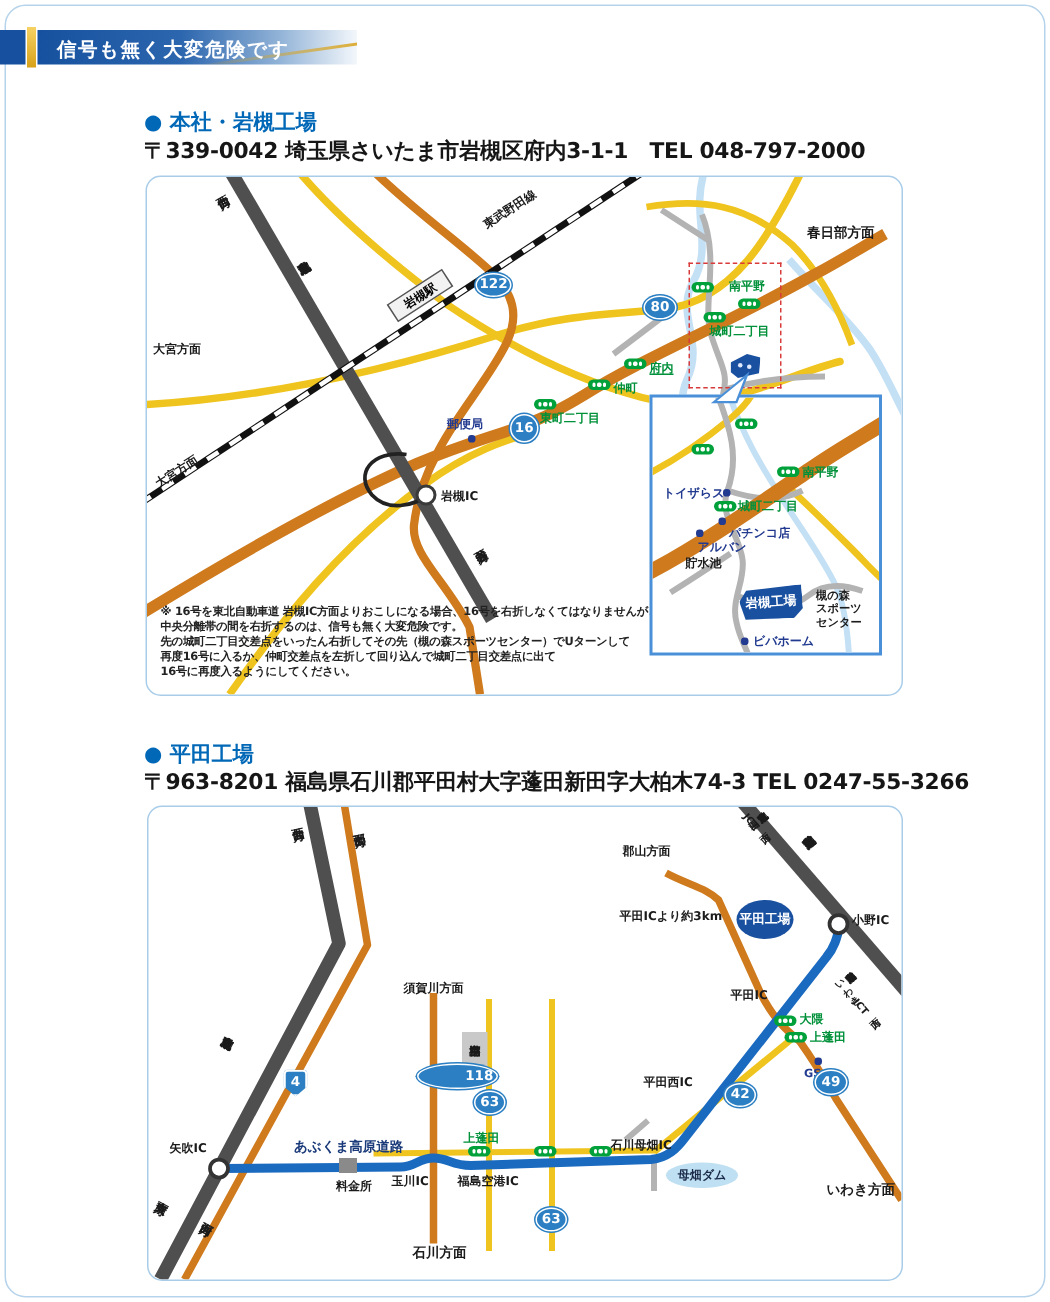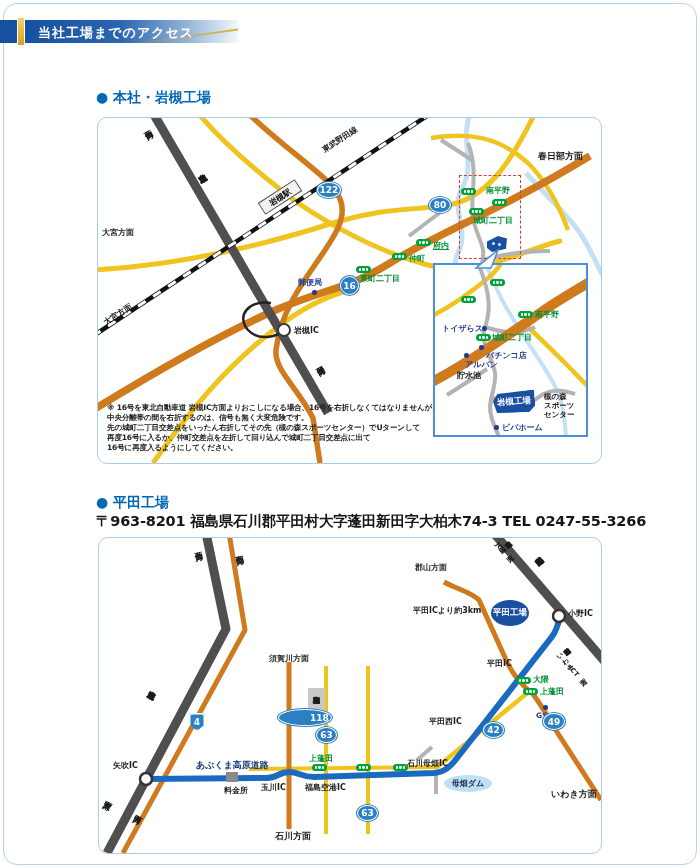--- a/index.html
+++ b/index.html
@@ -64,27 +64,28 @@
 
 <div id="stage">
   <div class="page-border"></div>
 
   <div class="hd">
     <div class="hd-block"></div>
     <div class="hd-gold"></div>
     <div class="hd-bar">
       <div class="hd-slash"></div>
     </div>
-    <div class="hd-title">当社工場までのアクセス</div>
-  </div>
-
-  <div class="sec" style="left:96px;top:73px;margin-top:16px;">
+    <div class="hd-title">信号も無く大変危険です</div>
+  </div>
+
+  <div class="sec" style="left:96px;top:73px;">
     <span>●</span>
     <span>本社・岩槻工場</span>
   </div>
+  <div class="addr" style="left:96px;top:91px;">〒339-0042 埼玉県さいたま市岩槻区府内3-1-1　TEL 048-797-2000</div>
 
   <div class="map" style="left:97px;top:117px;width:503px;height:345px;">
     <svg width="503" height="345" viewBox="0 0 503 345">
 
       <path d="M 372,-5 C 362,25 378,45 364,70 C 352,92 372,110 360,135 C 350,158 368,172 362,195" fill="none" stroke="#c3e0f5" stroke-width="5"></path>
       <path d="M 428,55 C 450,80 468,95 482,115 C 492,130 498,145 506,160" fill="none" stroke="#c3e0f5" stroke-width="5"></path>
 
       <path d="M -5,152 C 70,148 150,132 235,105 C 280,91 310,92 345,88 C 390,83 415,40 437,-5" fill="none" stroke="#f0c41e" stroke-width="5"></path>
       <path d="M 100,-5 C 125,25 160,55 200,85 C 240,112 285,135 330,147 C 380,160 425,132 462,123" fill="none" stroke="#f0c41e" stroke-width="5" stroke-linecap="round"></path>
       <path d="M 55,345 C 90,295 130,245 185,205 C 215,183 240,175 258,170" fill="none" stroke="#f0c41e" stroke-width="5"></path>

